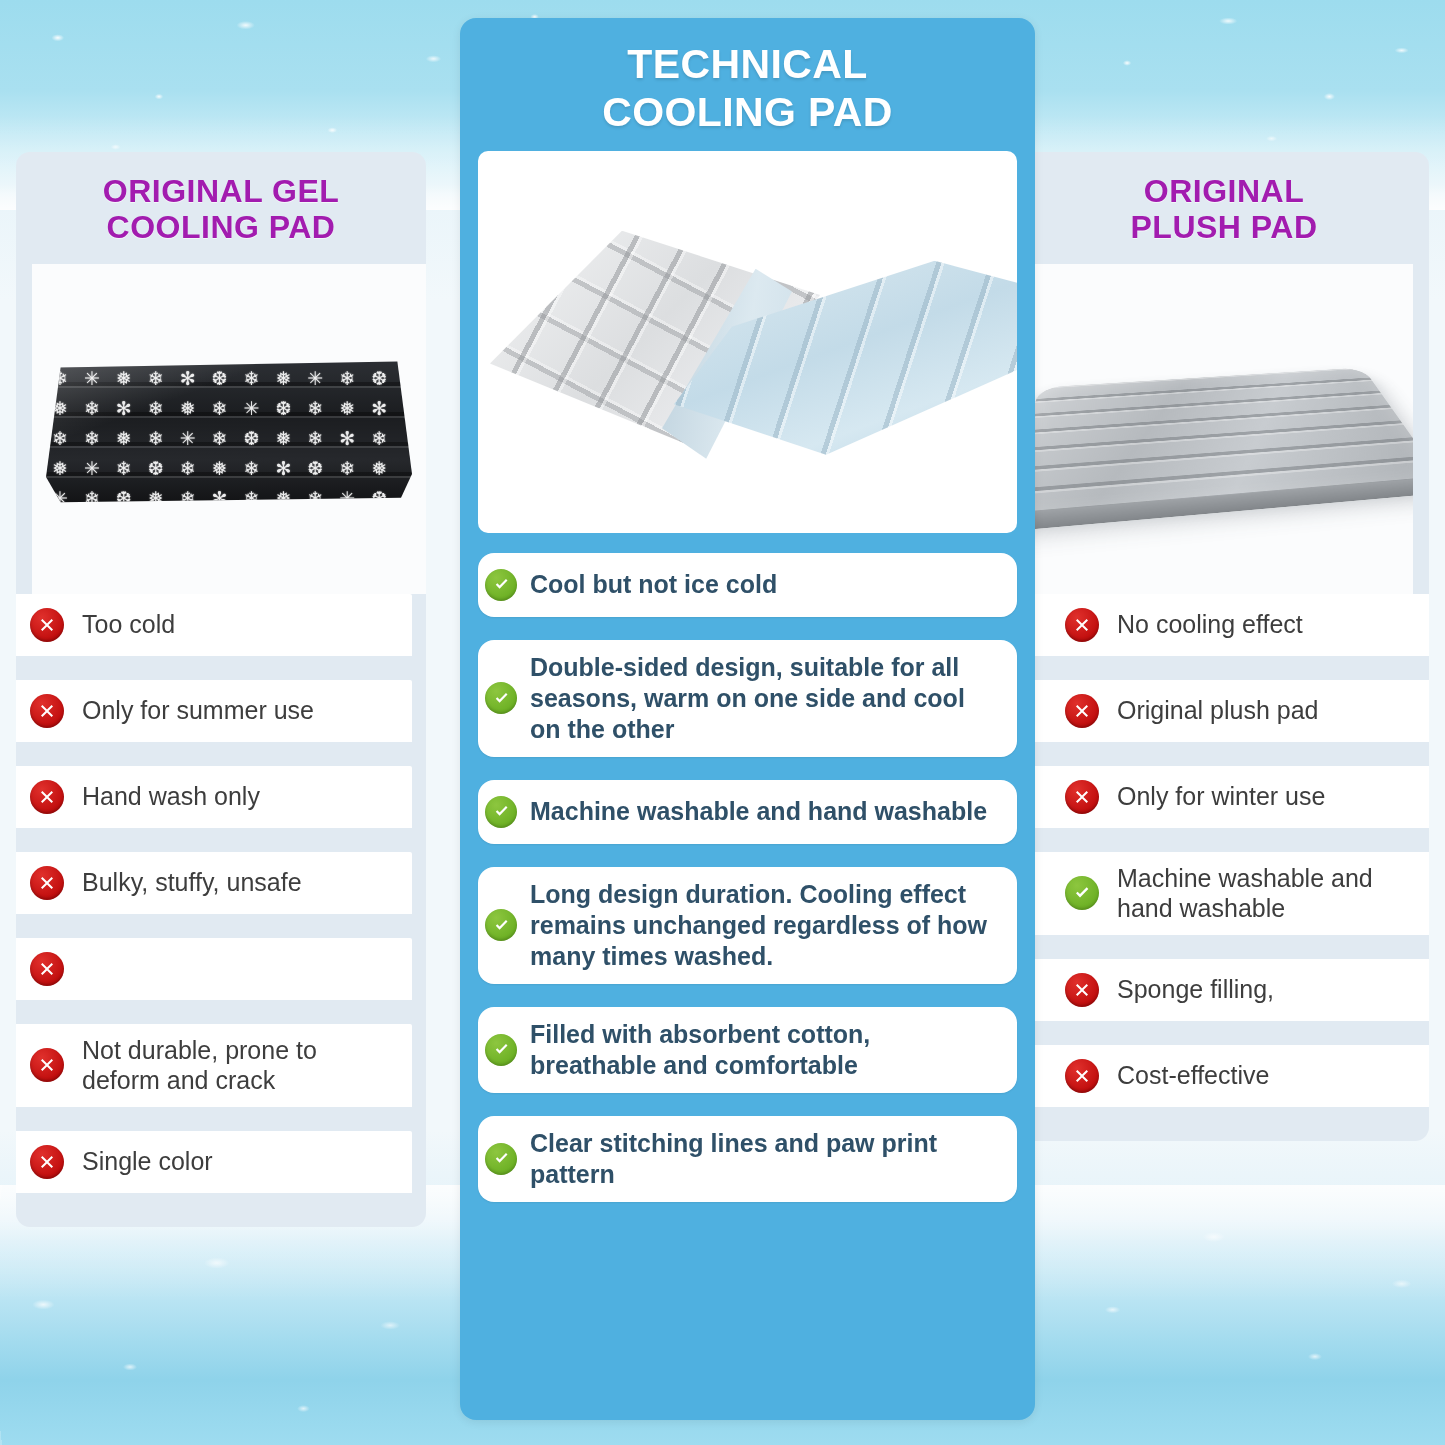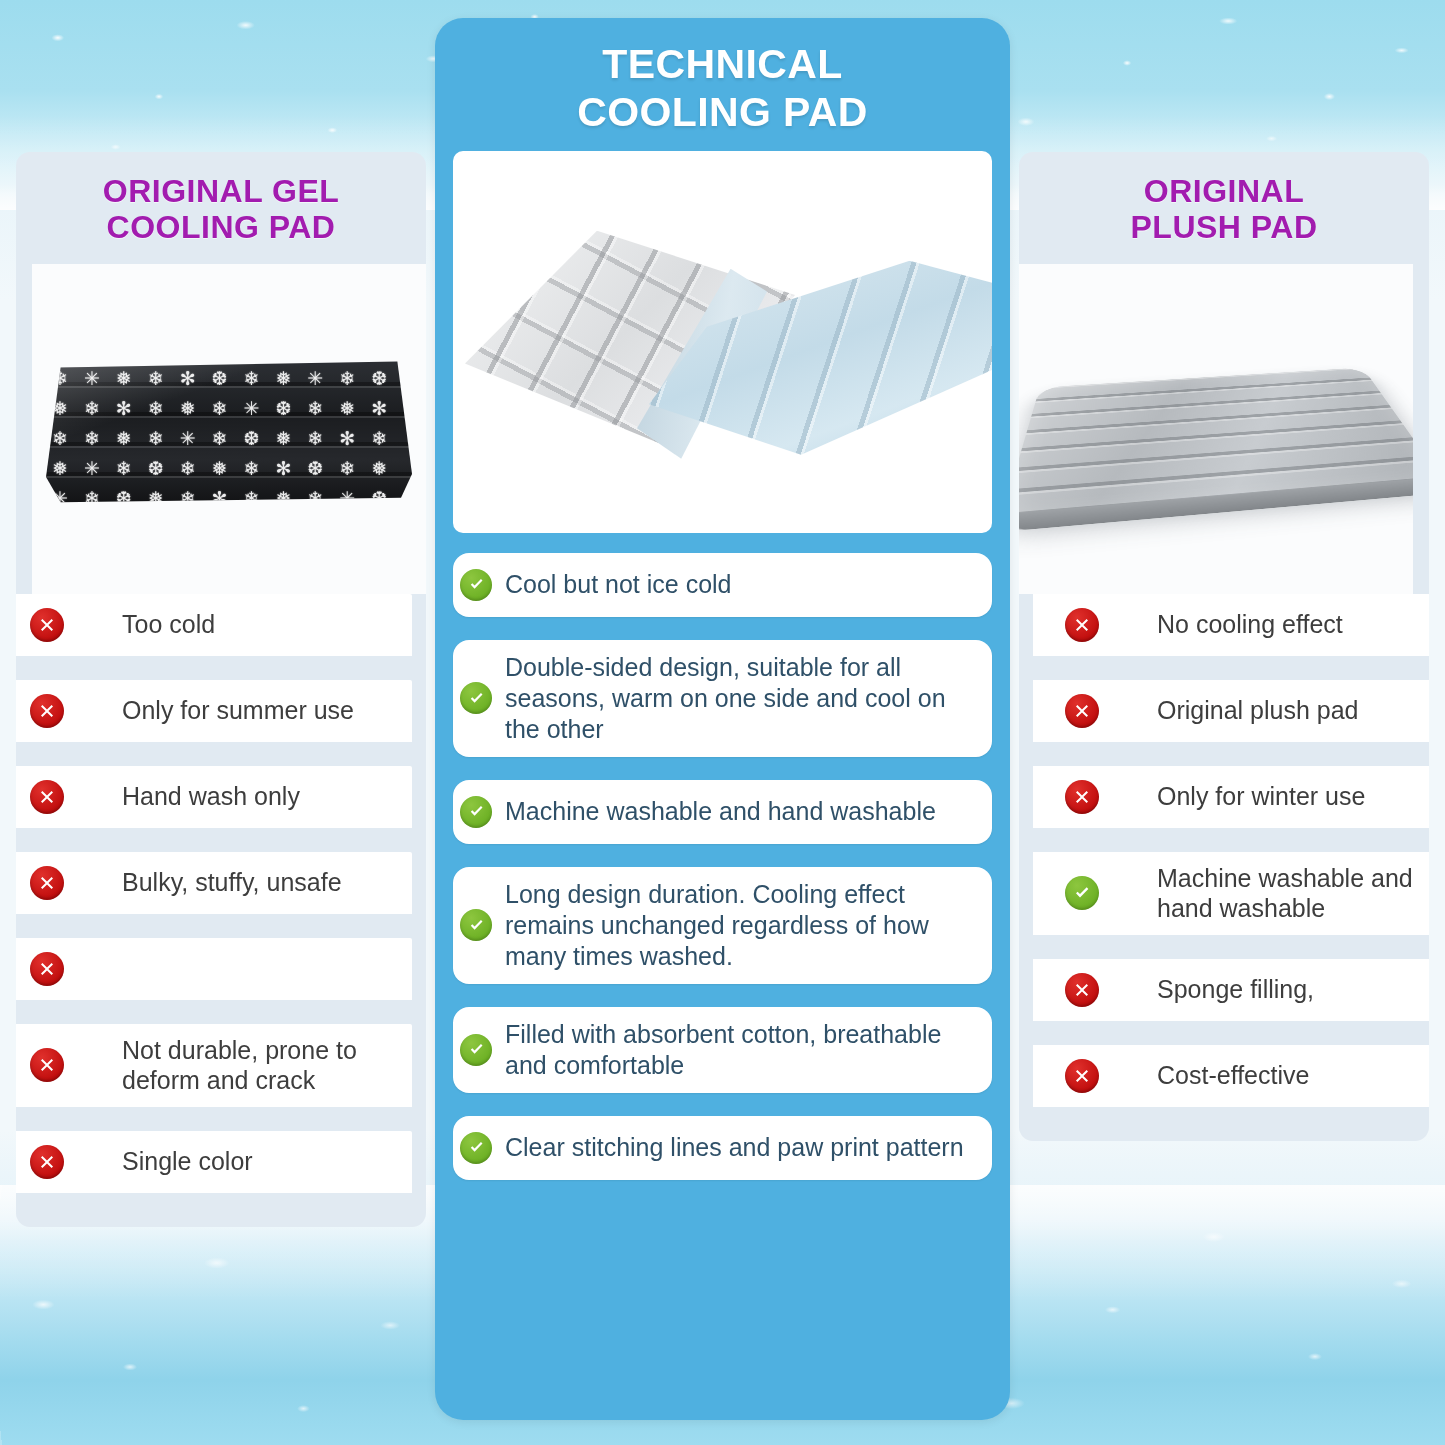--- a/index.html
+++ b/index.html
@@ -115,21 +115,20 @@
 
   .side-rows { padding: 0; }
 
   .srow {
     background: #ffffff;
     display: flex;
     align-items: center;
     min-height: 62px;
     padding: 11px 16px 11px 0;
     margin-bottom: 24px;
-    gap: 40px;
   }
   .side-col.left  .srow { padding-left: 0;  margin-right: 14px; border-top-right-radius: 2px; }
   .side-col.right .srow { padding-left: 14px; margin-left: 14px; }
   .srow:last-child { margin-bottom: 0; }
 
   .srow .ico { flex: 0 0 auto; margin: 0 18px 0 18px; }
   .side-col.left .srow .ico { margin-left: 14px; }
 
   .srow .txt {
     color: #3d3d3d;
@@ -147,26 +146,26 @@
     align-items: center; justify-content: center;
     position: relative;
   }
   .ico svg { display: block; }
   .ico-x  { background: radial-gradient(circle at 35% 28%, #e0302c, #c00d0d 72%, #a80808); box-shadow: inset 0 -2px 3px rgba(0,0,0,.25); }
   .ico-ck { background: radial-gradient(circle at 35% 28%, #8dc63f, #6cb024 72%, #5d9d1d); box-shadow: inset 0 -2px 3px rgba(0,0,0,.18); }
 
   
   #center {
     position: absolute;
-    left: 435px;
+    left: 460px;
     top: 18px;
     width: 575px;
     height: 1402px;
     background: #4fb0e0;
-    border-radius: 28px;
+    border-radius: 16px;
     box-shadow: 0 2px 10px rgba(0,0,0,.08);
   }
 
   .center-title {
     text-align: center;
     color: #ffffff;
     font-weight: bold;
     font-size: 41px;
     line-height: 1.18;
     letter-spacing: .4px;
@@ -176,21 +175,21 @@
 
   .hero {
     margin: 0 18px;
     height: 382px;
     background: #ffffff;
     border-radius: 10px;
     position: relative;
     overflow: hidden;
   }
 
-  .crows { padding: 20px 18px 0 18px; }
+  .crows { padding: 20px 18px 0 18px; font-weight: bold; }
 
   .crow {
     position: relative;
     background: #ffffff;
     border-radius: 16px;
     margin-bottom: 23px;
     min-height: 64px;
     display: flex;
     align-items: center;
     padding: 12px 22px 12px 52px;

